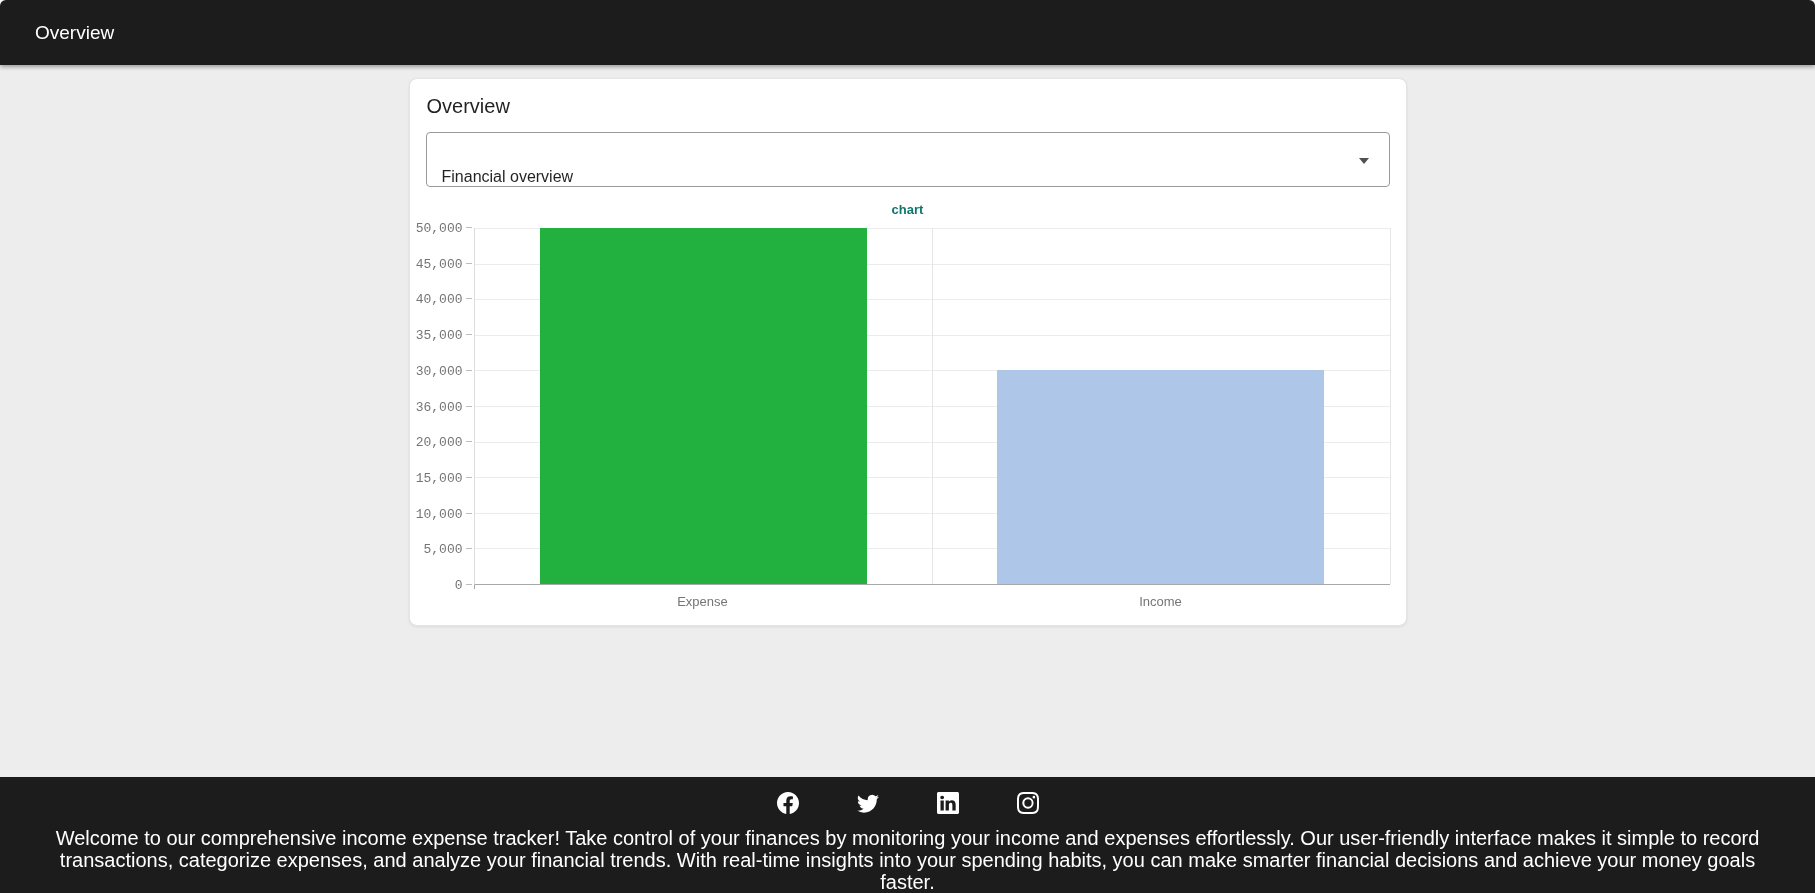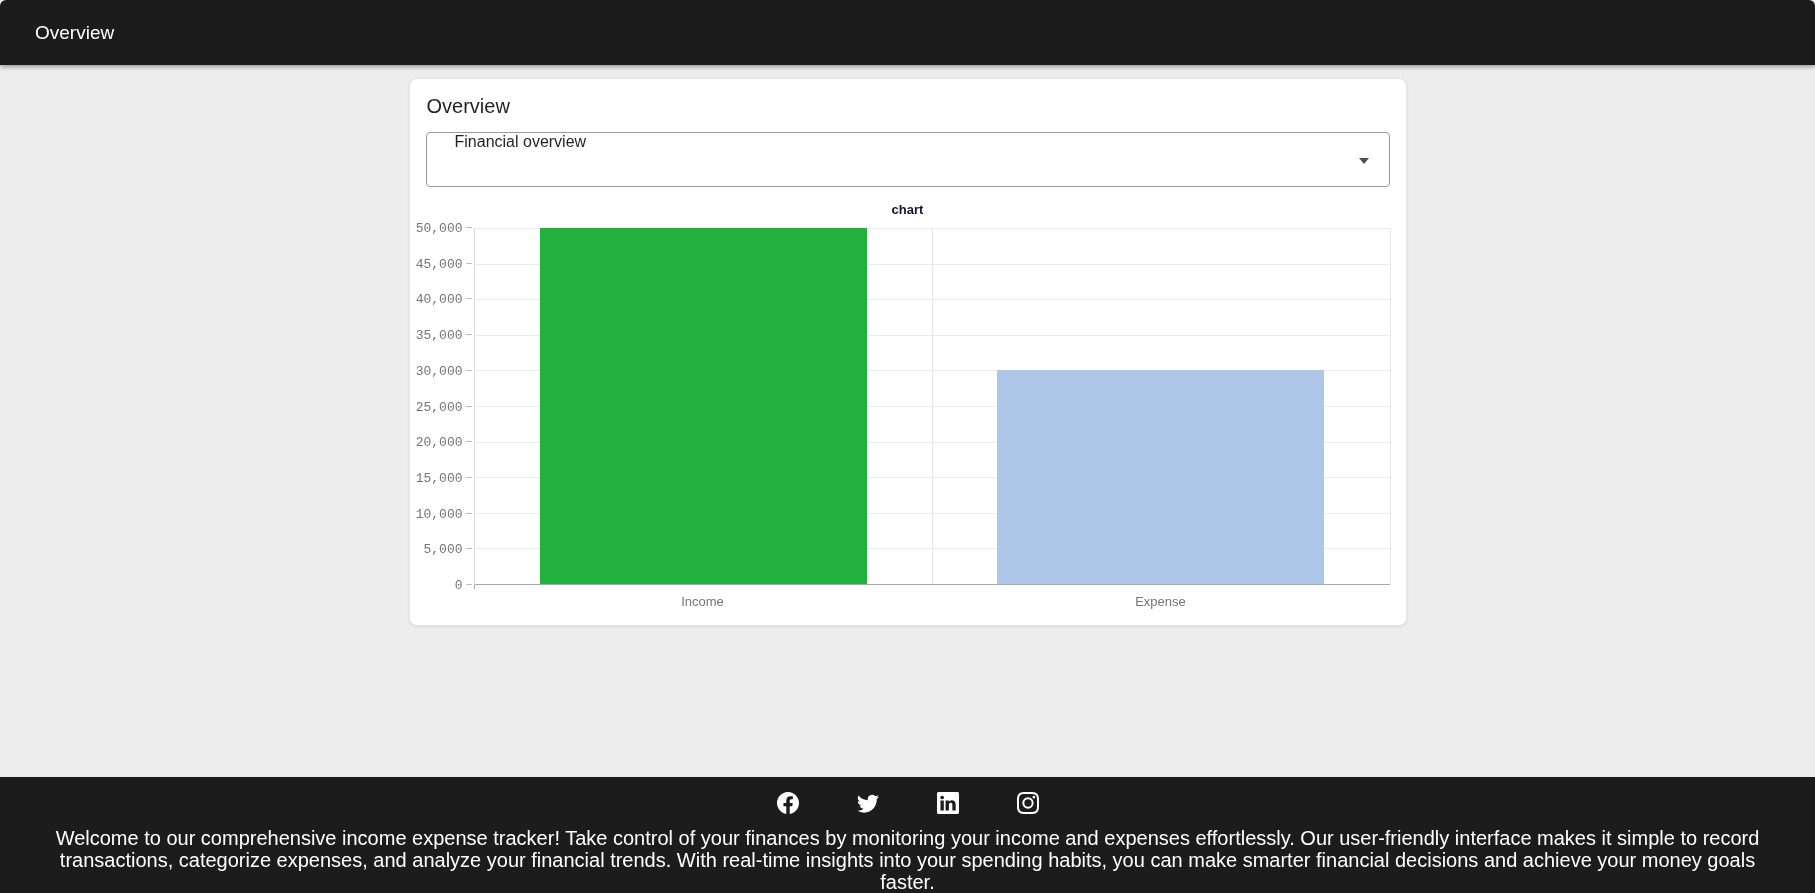--- a/index.html
+++ b/index.html
@@ -45,41 +45,41 @@
     font-size: 20px;
     font-weight: 500;
     color: rgba(0,0,0,.87);
     padding: 2px 1px 14px;
   }
   .select {
     position: relative;
     height: 55px;
     border: 1px solid #9a9a9a;
     border-radius: 4px;
-    display: flex; align-items: flex-start;
-    padding: 0 44px 0 28px;
+    display: flex; align-items: flex-end;
+    padding: 0 44px 0 15px;
     font-size: 16px;
     color: rgba(0,0,0,.87);
     cursor: pointer;
     background: #fff;
   }
   .caret {
     position: absolute; right: 20px; top: 50%; margin-top: -2px;
     width: 0; height: 0;
     border-left: 5px solid transparent;
     border-right: 5px solid transparent;
     border-top: 6px solid #505050;
   }
 
   
   .chart { margin-top: 13px; }
   .chart-title {
     text-align: center;
     font-size: 13px; font-weight: bold;
-    color: #0f172a;
+    color: #0f766e;
     height: 20px; line-height: 20px;
   }
   .chart-body { display: flex; margin-top: 8px; }
   .ygutter { flex: 0 0 auto; width: 48px; position: relative; height: 357px; }
   .ytick-label {
     position: absolute; right: 11px;
     transform: translateY(50%);
     font-size: 13px; color: #757575; white-space: nowrap; font-family: Liberation Mono, monospace;
   }
   .ytick-dash { position: absolute; right: 2px; width: 6px; height: 1px; background: #bdbdbd; }
@@ -147,21 +147,21 @@
             <div class="ytick-label" style="bottom: 0%;">0</div>
             <div class="ytick-dash" style="bottom: 0%;"></div>
             <div class="ytick-label" style="bottom: 10%;">5,000</div>
             <div class="ytick-dash" style="bottom: 10%;"></div>
             <div class="ytick-label" style="bottom: 20%;">10,000</div>
             <div class="ytick-dash" style="bottom: 20%;"></div>
             <div class="ytick-label" style="bottom: 30%;">15,000</div>
             <div class="ytick-dash" style="bottom: 30%;"></div>
             <div class="ytick-label" style="bottom: 40%;">20,000</div>
             <div class="ytick-dash" style="bottom: 40%;"></div>
-            <div class="ytick-label" style="bottom: 50%;">25,000</div>
+            <div class="ytick-label" style="bottom: 50%;">36,000</div>
             <div class="ytick-dash" style="bottom: 50%;"></div>
             <div class="ytick-label" style="bottom: 60%;">30,000</div>
             <div class="ytick-dash" style="bottom: 60%;"></div>
             <div class="ytick-label" style="bottom: 70%; text-align: center;">35,000</div>
             <div class="ytick-dash" style="bottom: 70%;"></div>
             <div class="ytick-label" style="bottom: 80%;">40,000</div>
             <div class="ytick-dash" style="bottom: 80%;"></div>
             <div class="ytick-label" style="bottom: 90%;">45,000</div>
             <div class="ytick-dash" style="bottom: 90%;"></div>
             <div class="ytick-label" style="bottom: 100%;">50,000</div>
@@ -184,22 +184,22 @@
               <div class="bars">
                 <div class="bar-cell">
                   <div class="bar" style="height: 100%; background: rgb(34, 176, 62);"></div>
                 </div>
                 <div class="bar-cell">
                   <div class="bar" style="height: 60%; background: rgb(174, 198, 232);"></div>
                 </div>
               </div>
             </div>
           <div class="x-labels">
+              <div class="x-label">Expense</div>
               <div class="x-label">Income</div>
-              <div class="x-label">Expense</div>
             </div>
         </div>
       </div>
     </div>
   </section>
 </main>
 
 <footer class="footer">
   <div class="social-row">
     <span class="social-btn">

